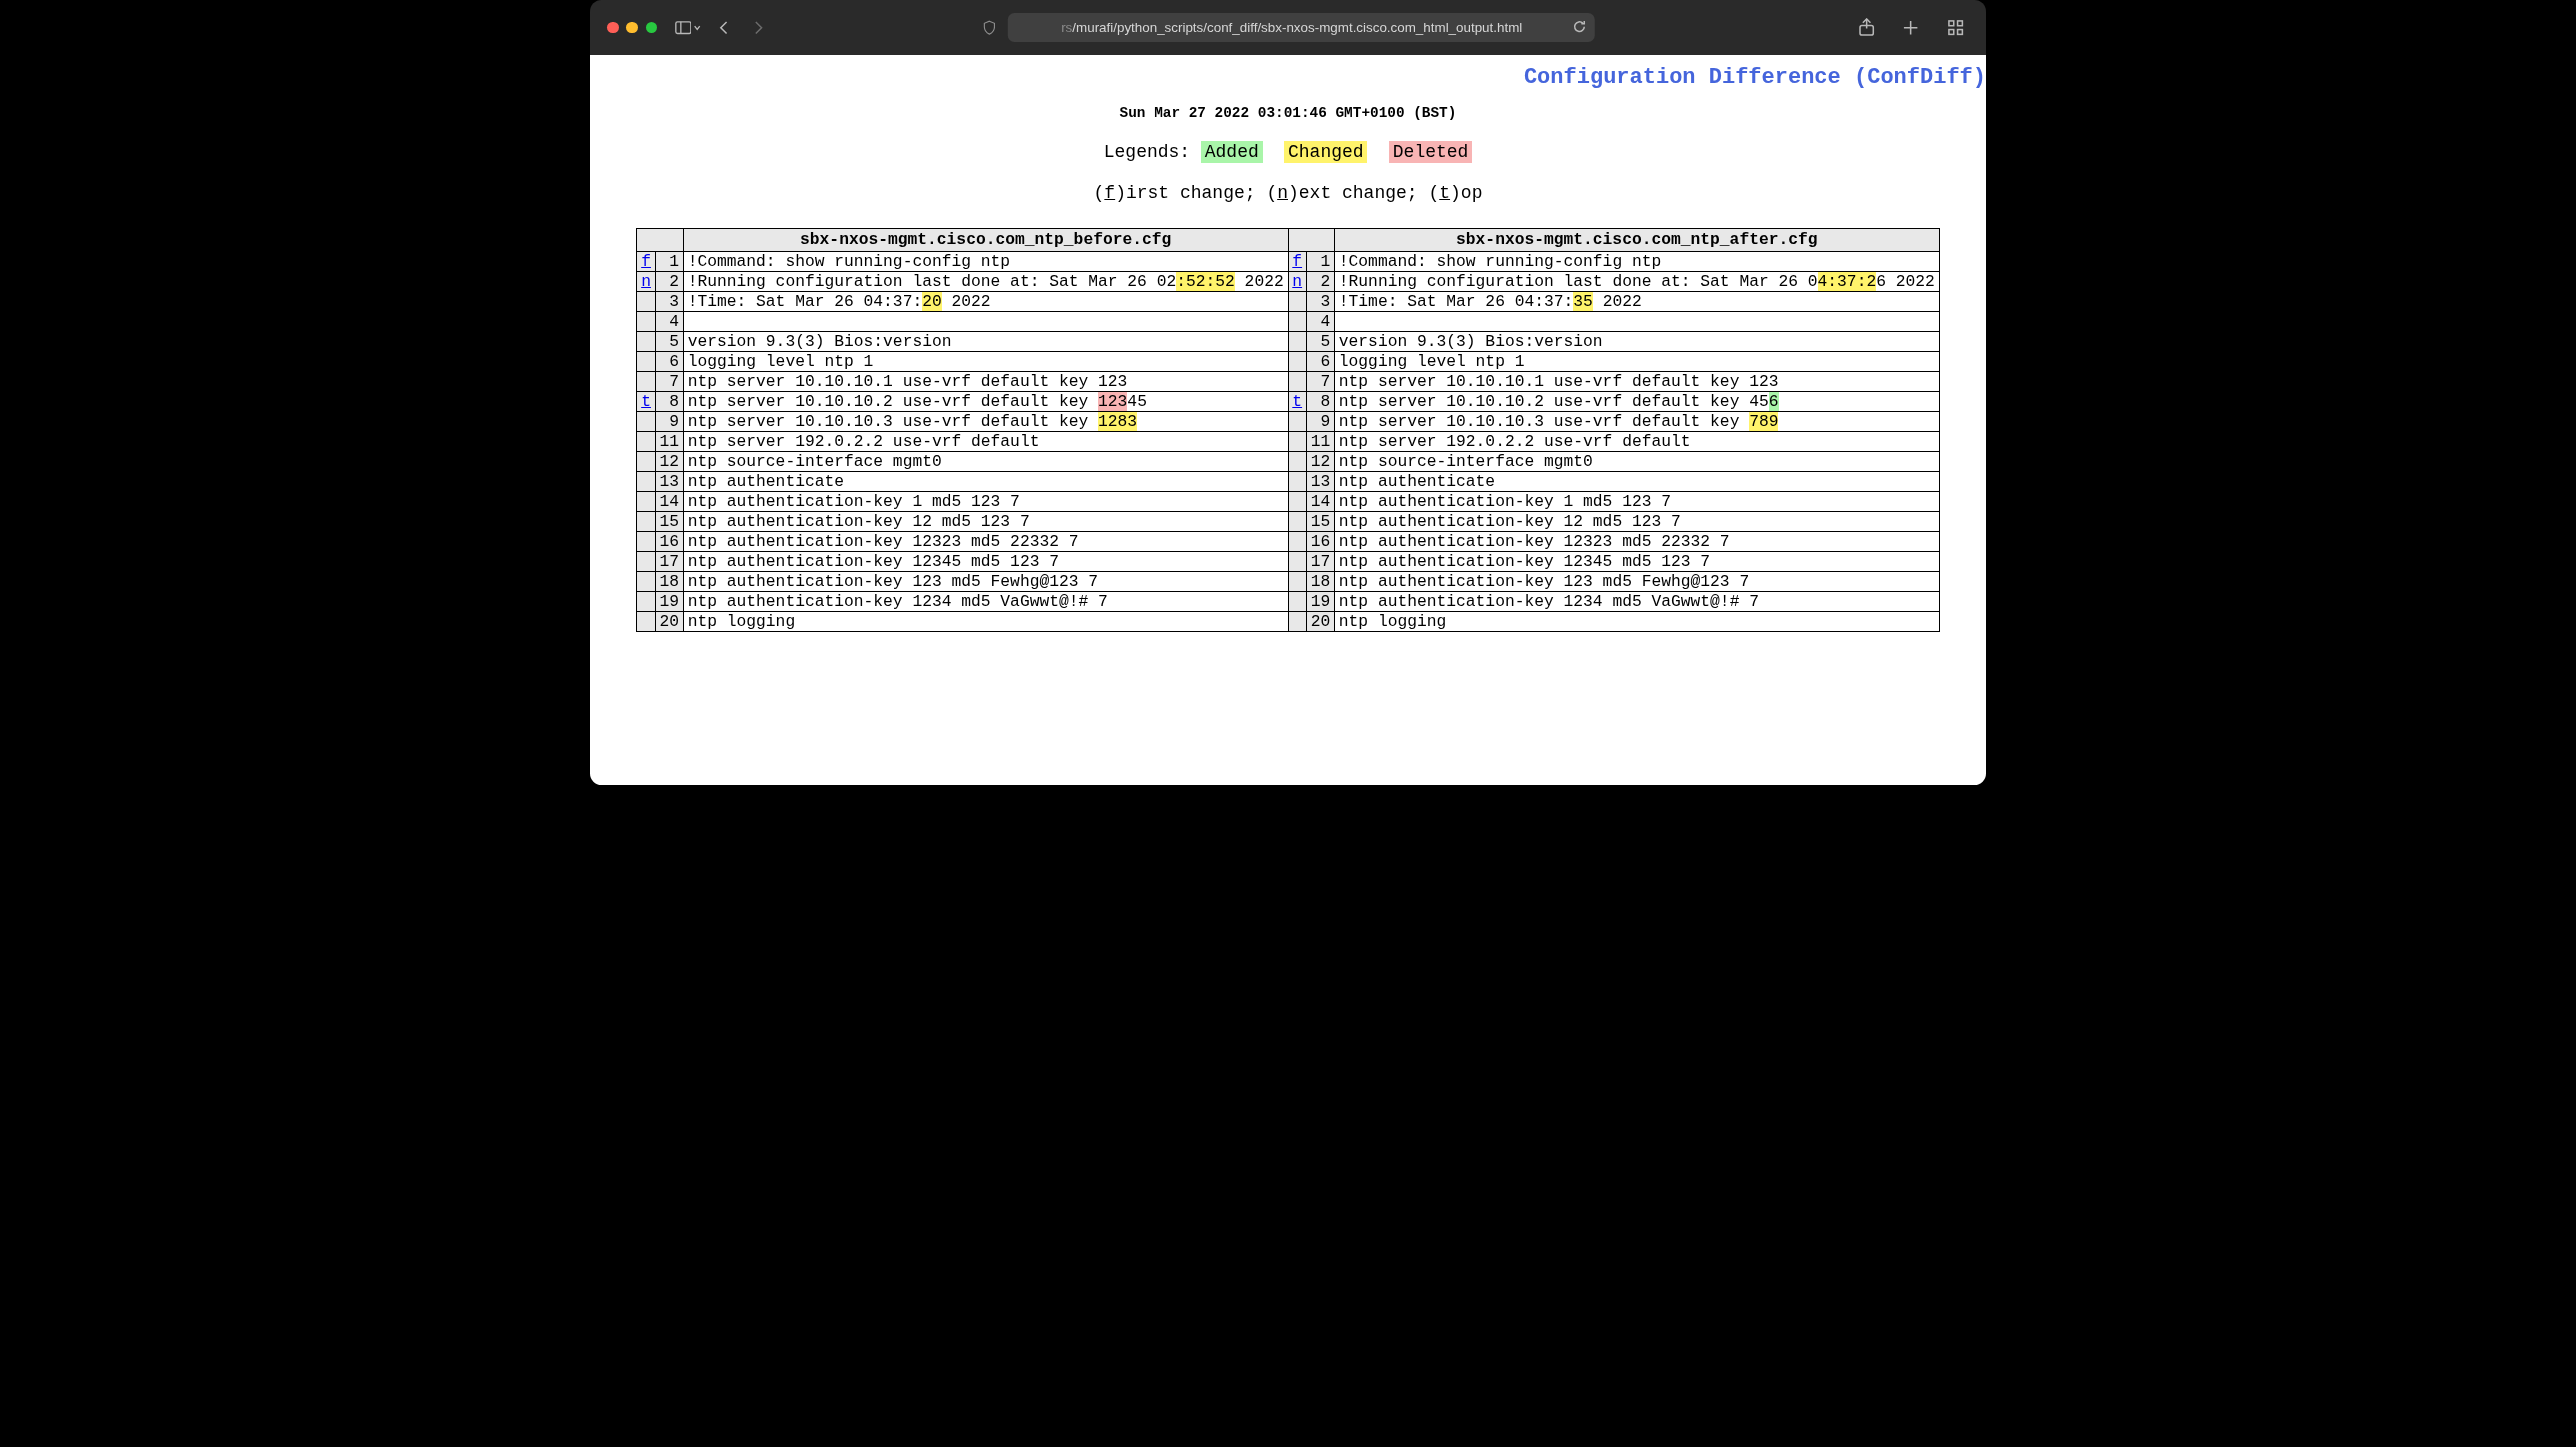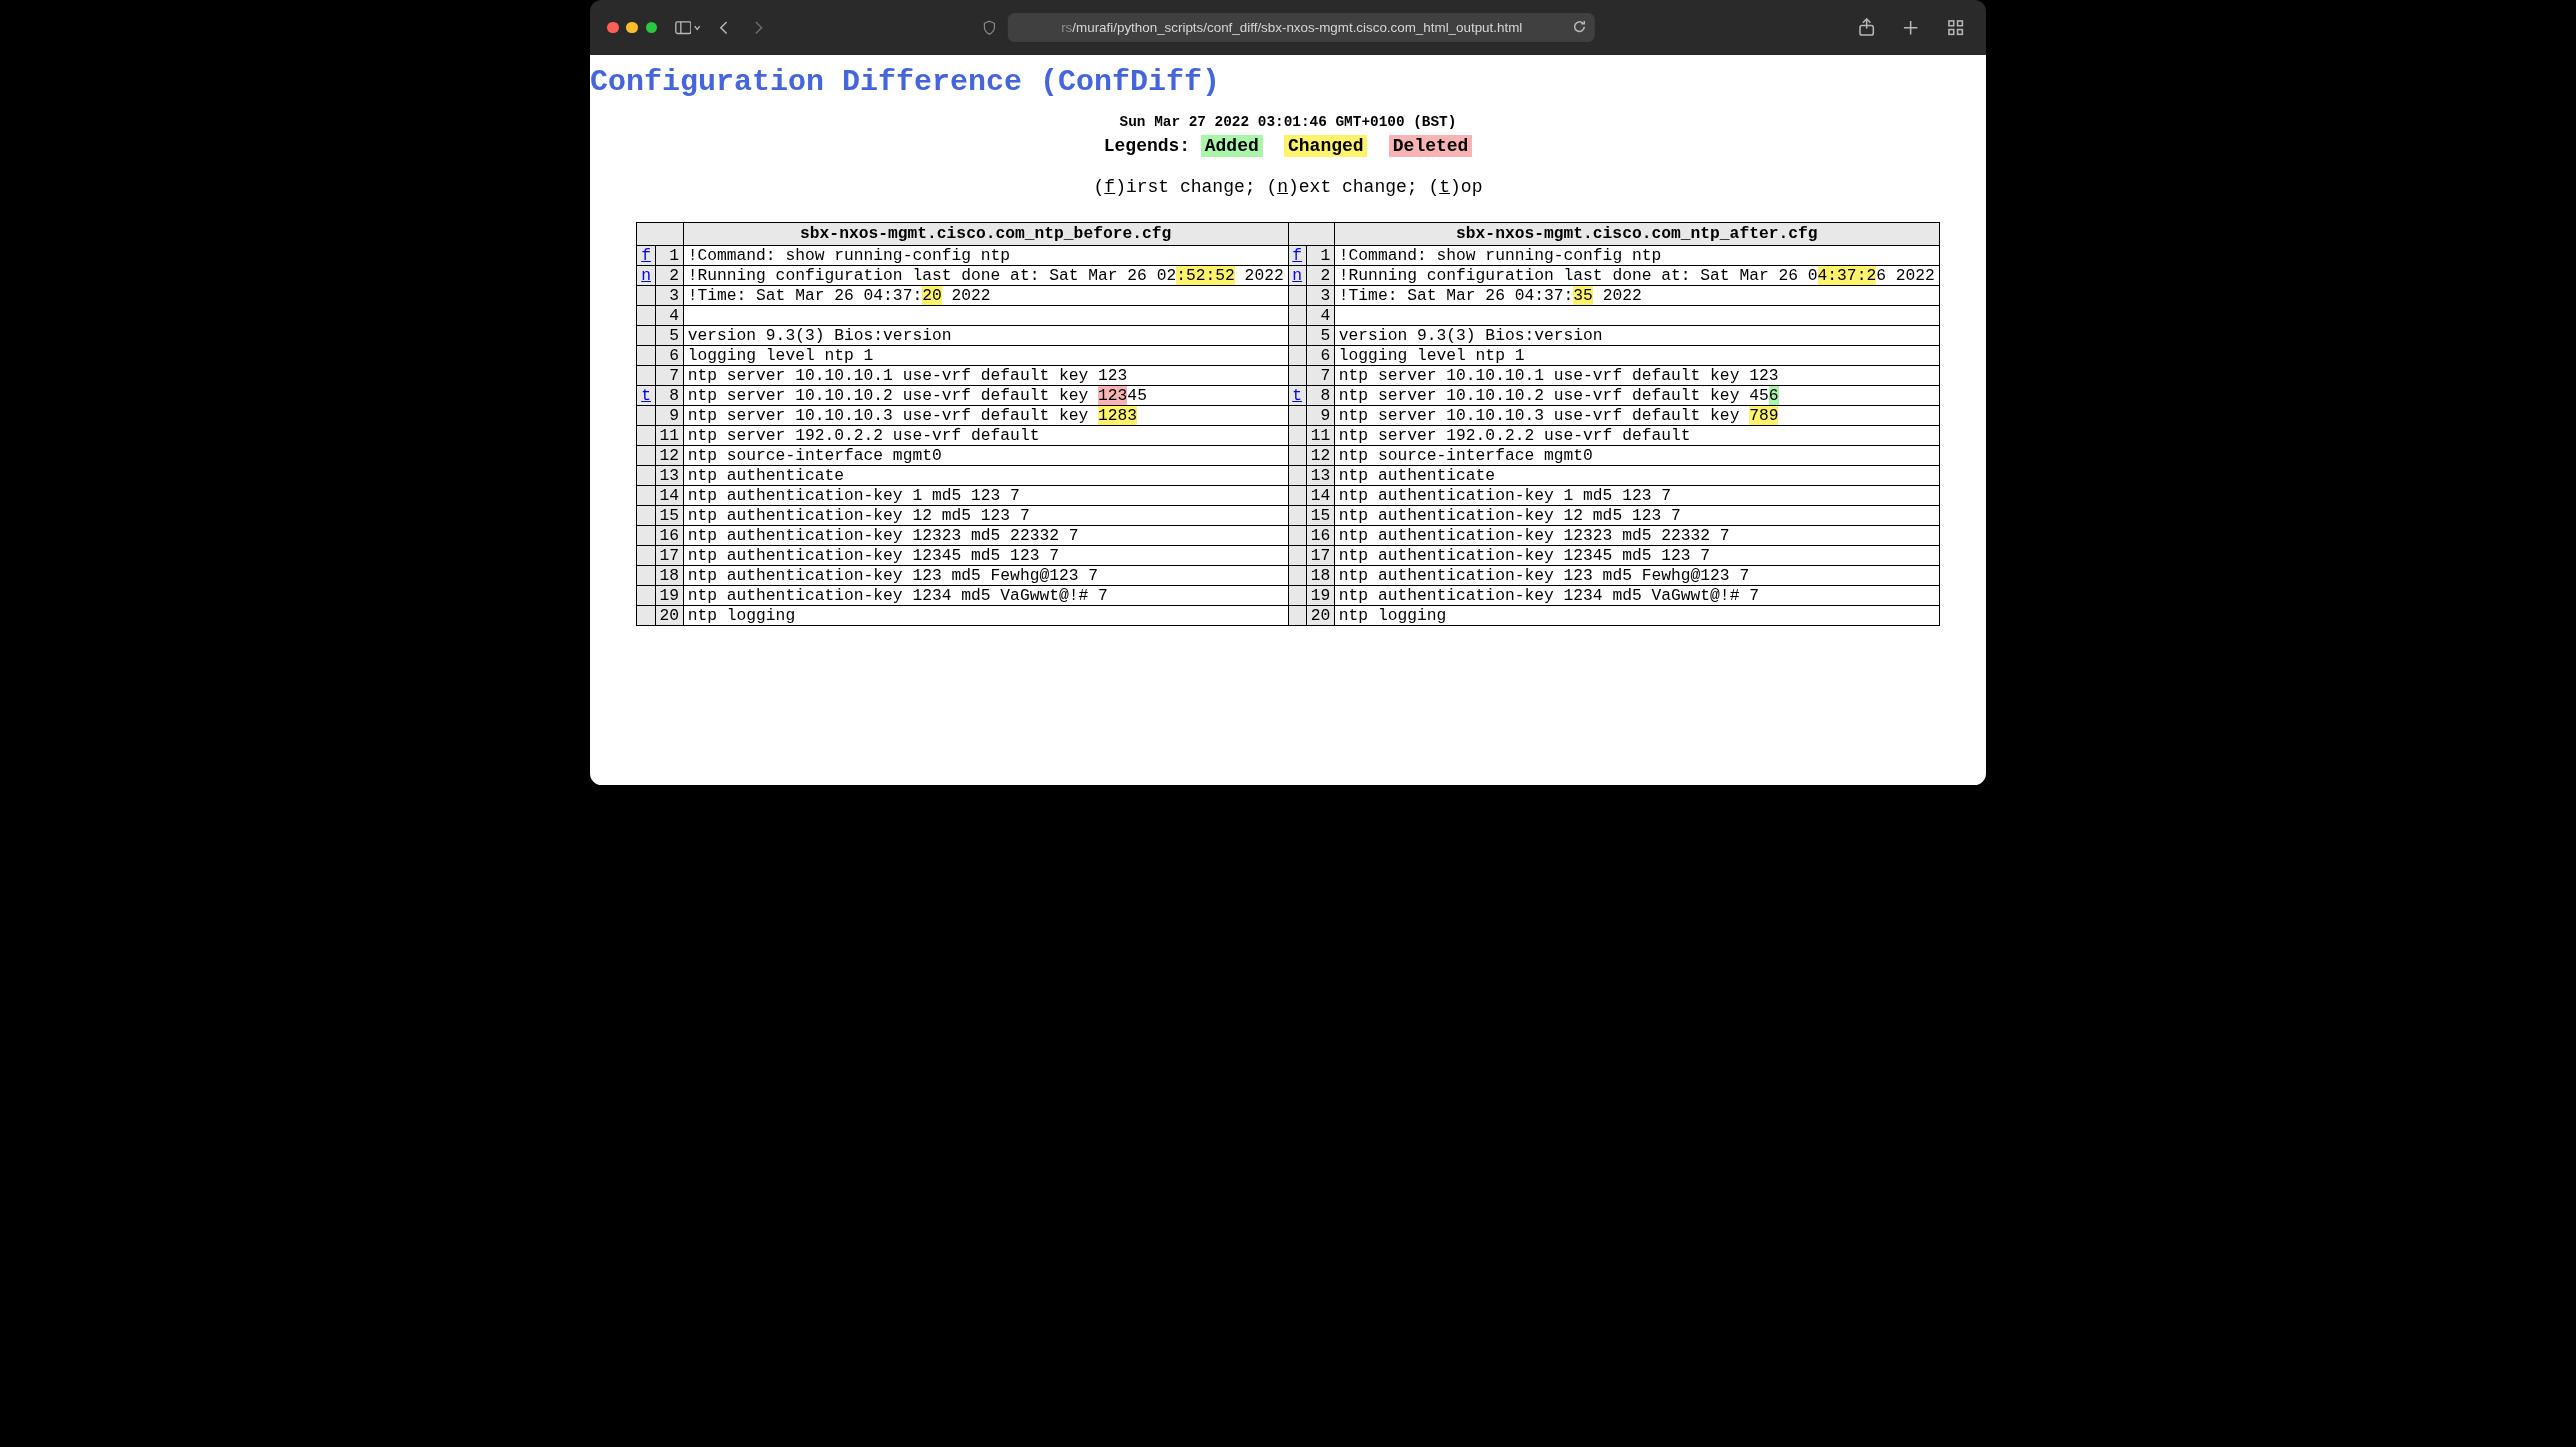--- a/index.html
+++ b/index.html
@@ -58,25 +58,25 @@
   }
   .urlbar .fade{color:#8a8a8a}
   .reload{position:absolute;right:7.7px;top:5.8px;color:#b8b8b8}
   .right-icons{margin-left:auto;display:flex;gap:17.3px;align-items:center}
   .page{
     background:#fff;height:calc(100% - 55px);overflow:auto;
     font-family:"Courier New",Courier,monospace;
     color:#000;padding-bottom:19px;
   }
   .title{
-    text-align:left;font-weight:700;color:var(--title-blue);
-    font-size:30px;letter-spacing:0px;padding-top:9.6px;
+    text-align:right;font-weight:700;color:var(--title-blue);
+    font-size:22px;letter-spacing:0px;padding-top:9.6px;
   }
   .timestamp{text-align:center;font-weight:700;font-size:14.4px;margin-top:15px}
-  .legends{text-align:center;font-weight:700;font-size:18px;margin-top:6px}
+  .legends{text-align:center;font-weight:400;font-size:18px;margin-top:21px}
   .chip{padding:1px 3.8px}
   .chip.added{background:var(--added)}
   .chip.changed{background:var(--changed)}
   .chip.deleted{background:var(--deleted)}
   .navhelp{text-align:center;font-size:18px;margin-top:21px;font-weight:400}
   .navhelp .ul{text-decoration:underline}
   table.diff{
     border-collapse:collapse;margin:25px auto 0 auto;
     font-size:16.3px;
   }

